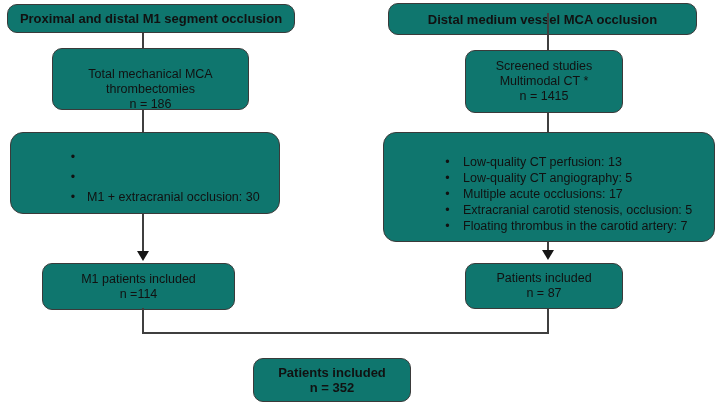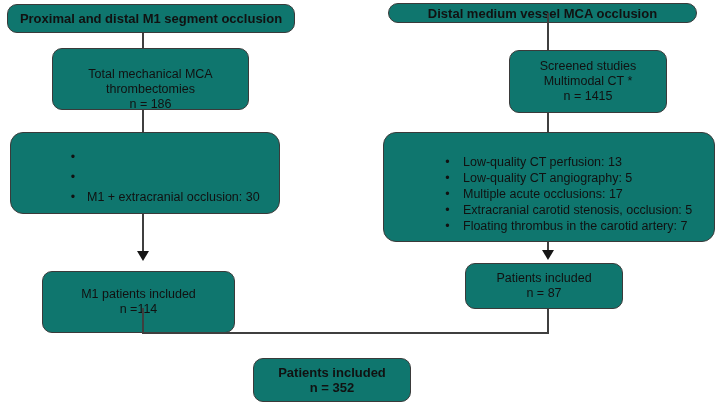--- a/index.html
+++ b/index.html
@@ -64,32 +64,32 @@
     </div>
     <div class="li">
       <span class="dot">•</span>
       <span class="bt">M1 + extracranial occlusion: 30</span>
     </div>
   </div>
 
   <div class="vline" style="left:142px;top:214px;height:38px;"></div>
   <div class="ahead" style="left:137px;top:251px;"></div>
 
-  <div class="box" style="left:42px;top:271px;width:193px;height:62px;">
+  <div class="box" style="left:42px;top:263px;width:193px;height:47px;">
     <span class="t">M1 patients included</span>
     <span class="t">n =114</span>
   </div>
 
-  <div class="box hdr" style="left:388px;top:3px;width:309px;height:20px;">
+  <div class="box hdr" style="left:388px;top:3px;width:309px;height:32px;">
     <span class="t">Distal medium vessel MCA occlusion</span>
   </div>
 
   <div class="vline" style="left:547px;top:13px;height:37px;"></div>
 
-  <div class="box" style="left:465px;top:50px;width:158px;height:63px;margin-left:44px;">
+  <div class="box" style="left:465px;top:50px;width:158px;height:63px;">
     <span class="t">Screened studies</span>
     <span class="t">Multimodal CT *</span>
     <span class="t">n = 1415</span>
   </div>
 
   <div class="vline" style="left:547px;top:113px;height:19px;"></div>
 
   <div class="box bullets excl-right" style="left:383px;top:132px;width:332px;height:110px;">
     <div class="li">
       <span class="dot">•</span>

